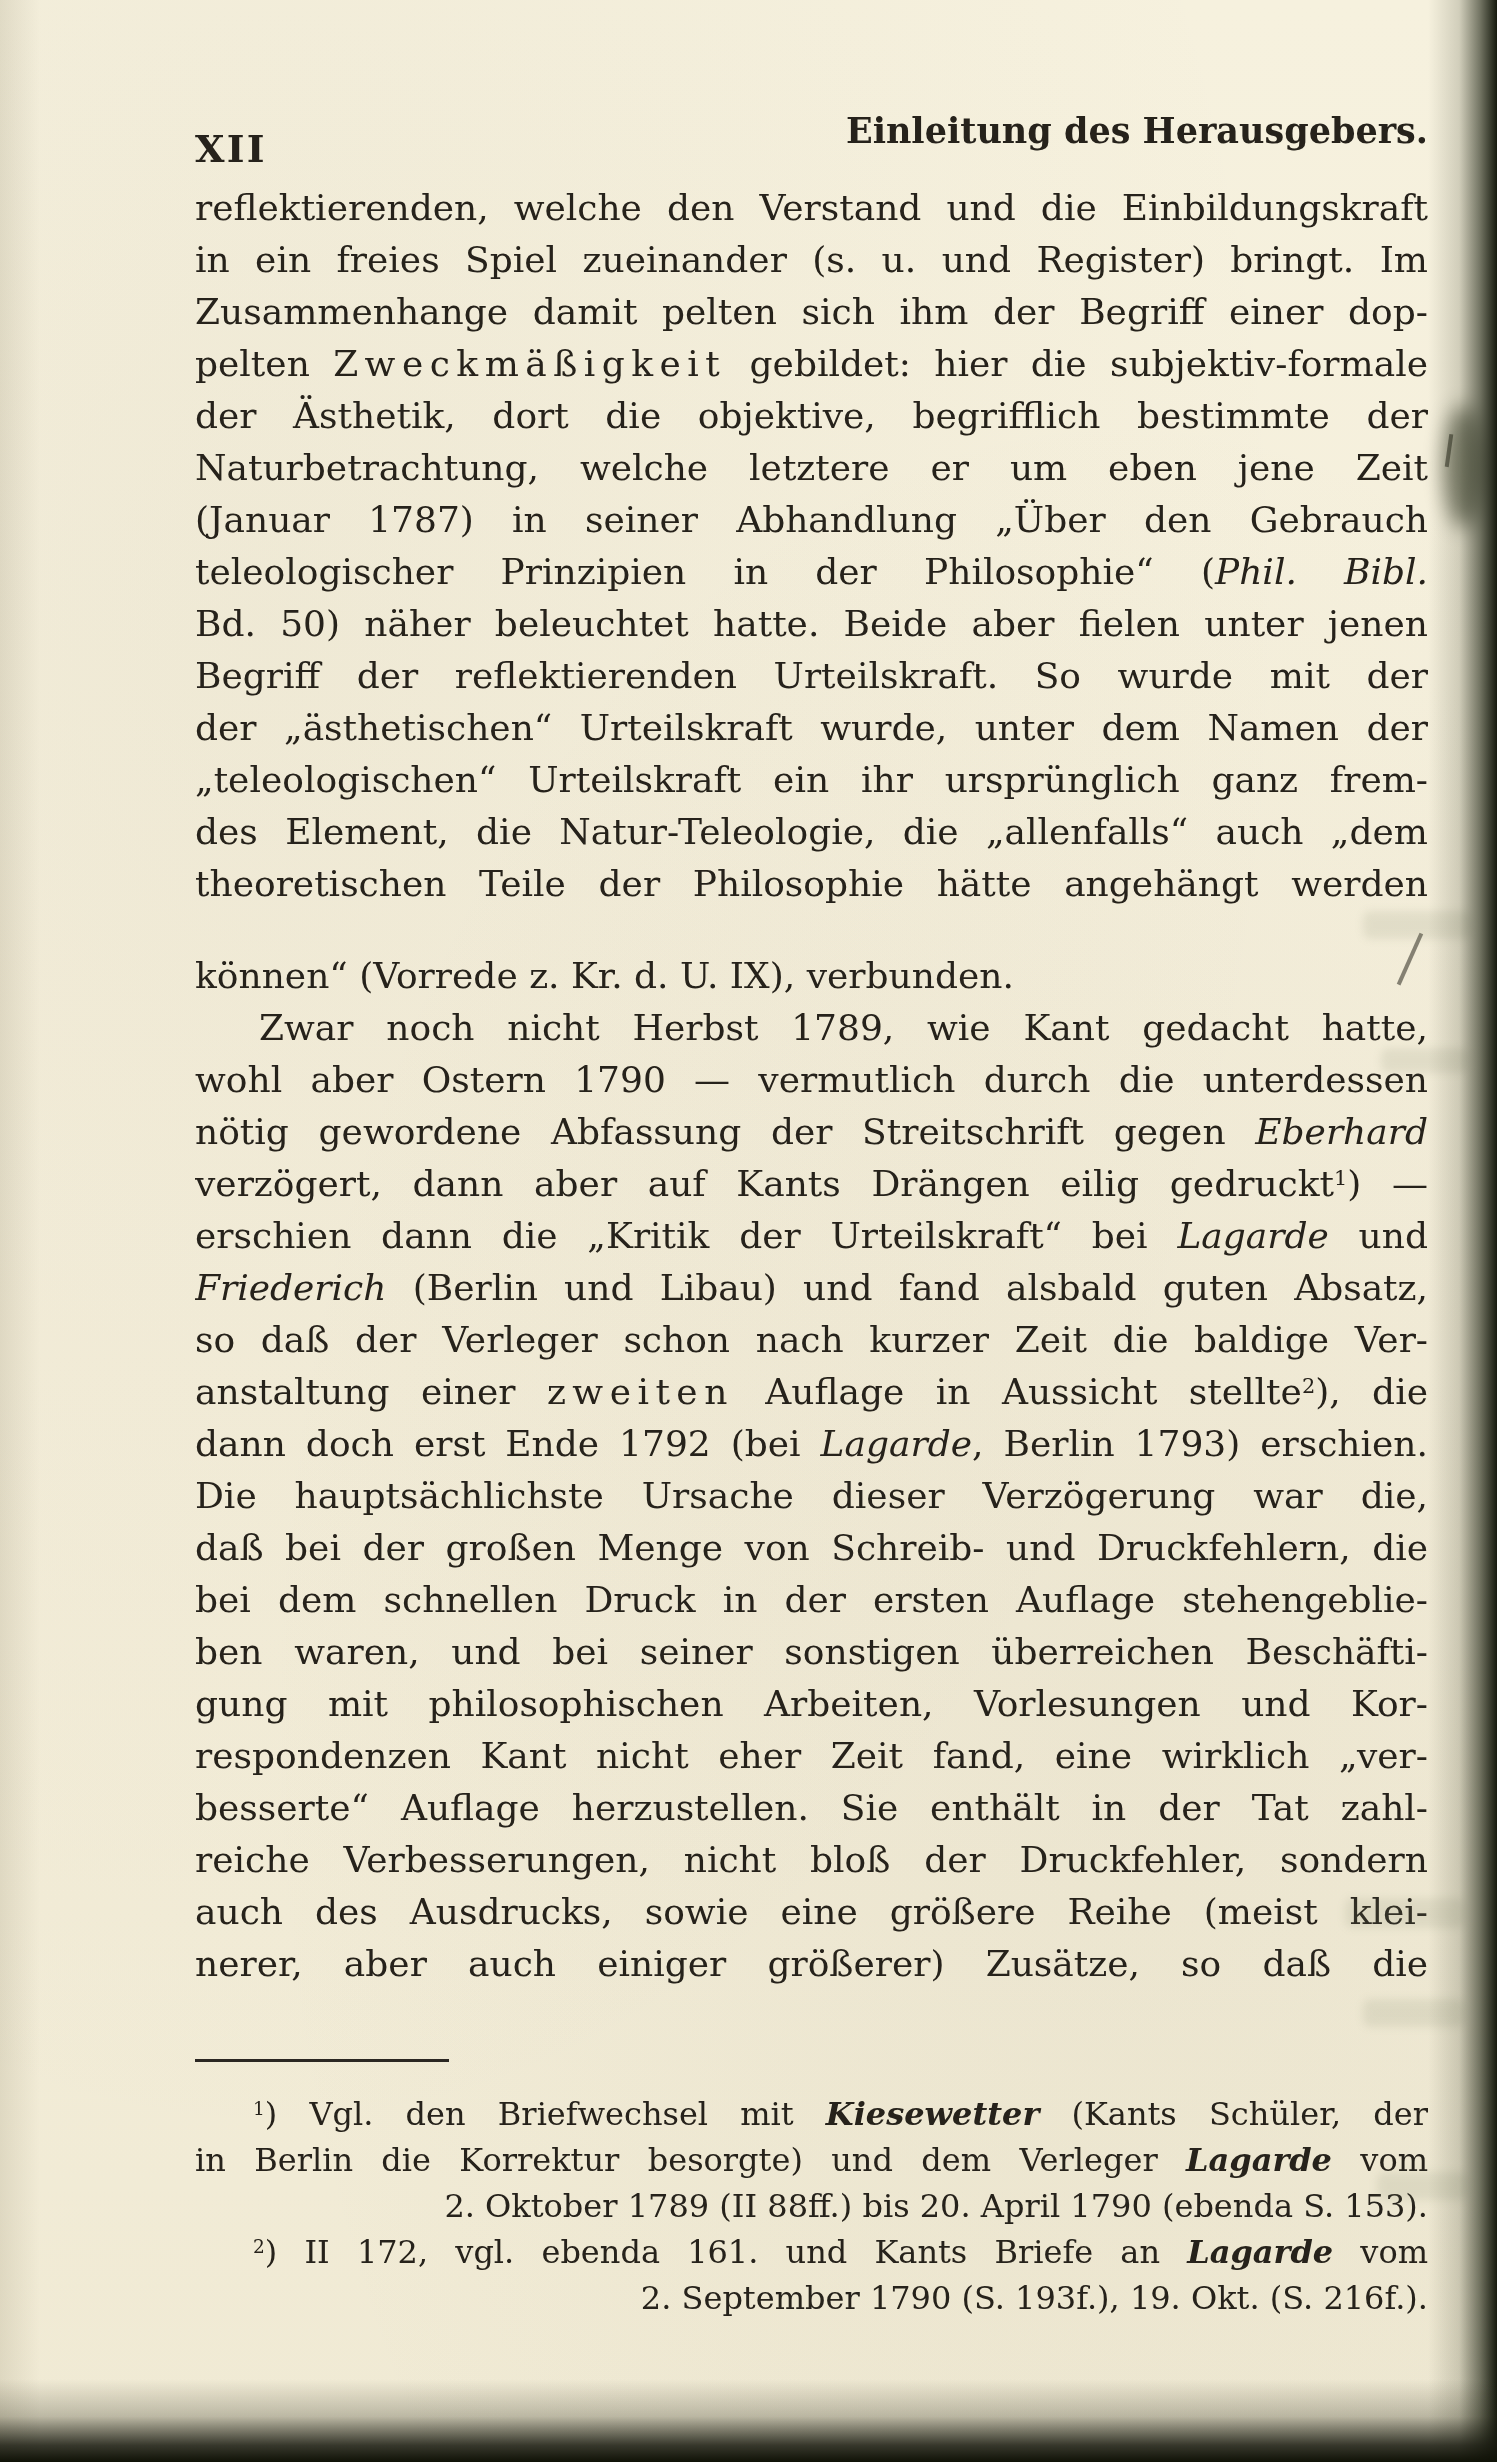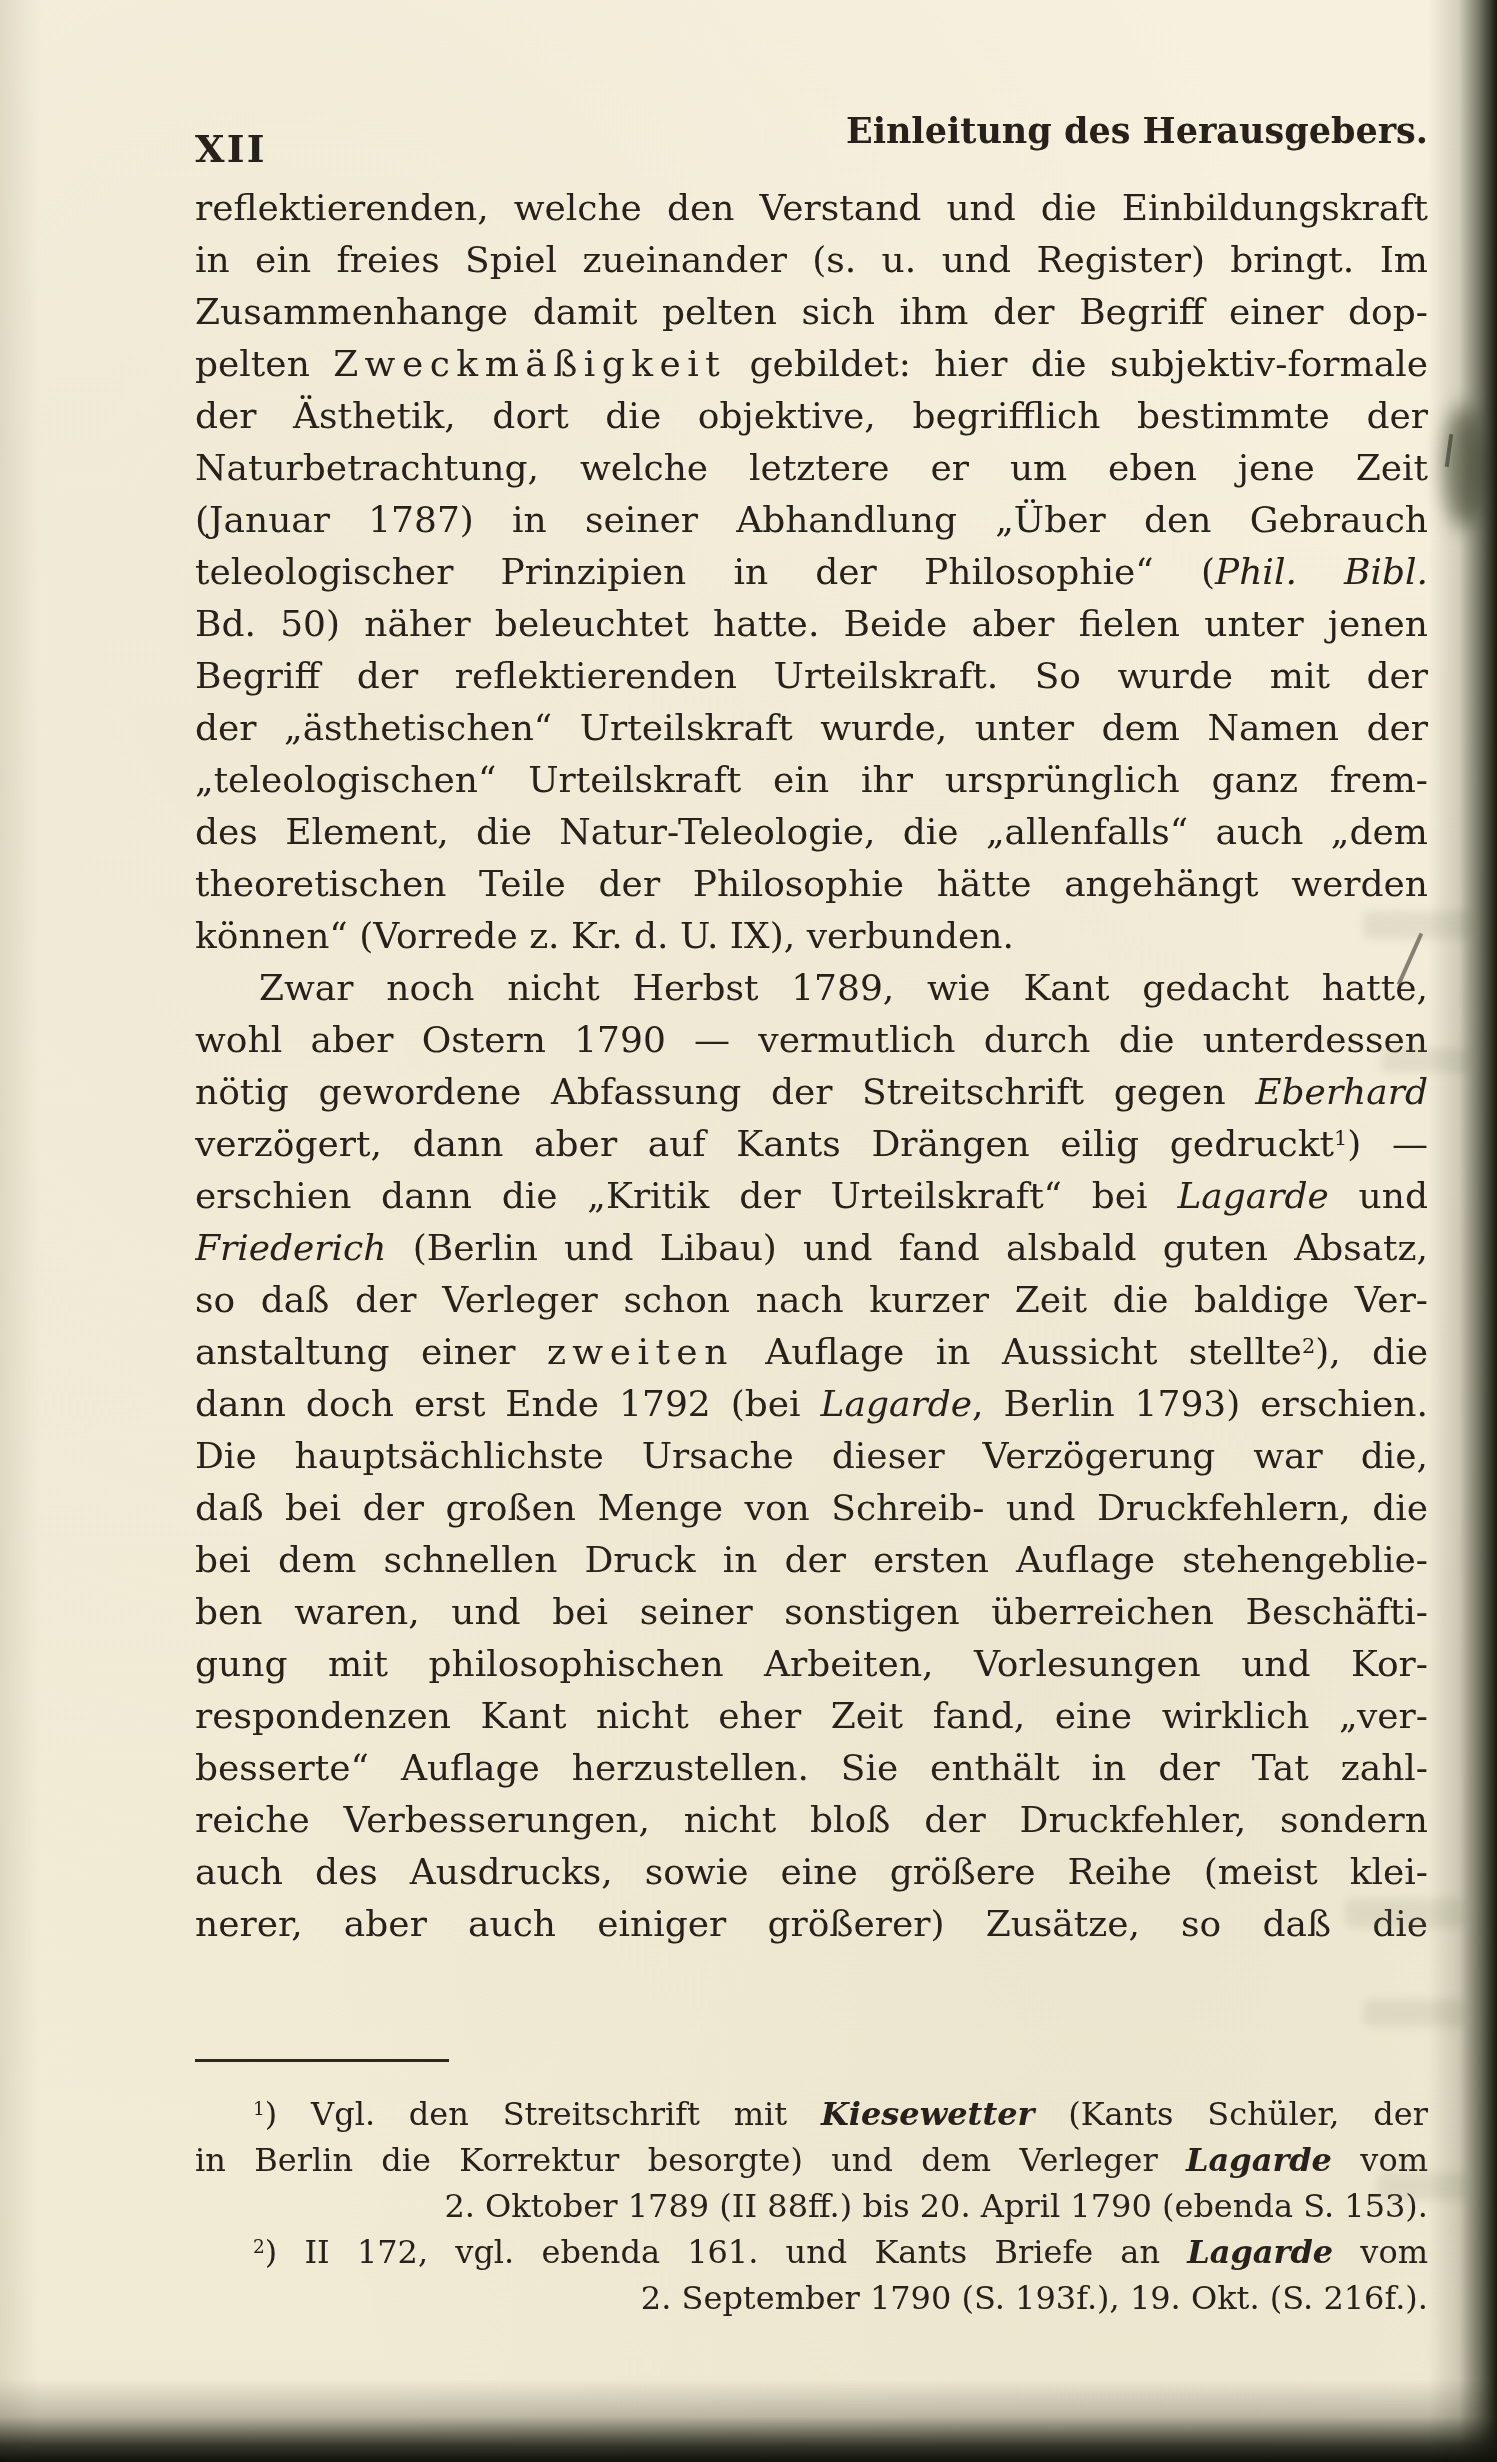--- a/index.html
+++ b/index.html
@@ -58,21 +58,21 @@
     font-size: 36px;
     overflow: hidden;
     text-align: justify;
   }
   .line.j::after {
     content: "";
     display: inline-block;
     width: 100%;
     height: 0;
   }
-  .line.noj { text-align: left; }
+  .line.noj { text-align: left; margin-top: 40px; }
   .line.ind { text-indent: 64px; }
   .it  { font-style: italic; }
   .bit { font-style: italic; font-weight: bold; }
   .sup { font-size: 0.58em; vertical-align: 0.55em; line-height: 0; }
   .spaced { letter-spacing: 0.18em; }
   
   .fn-rule {
     position: absolute;
     top: 2059px;
     left: 195px;
@@ -206,21 +206,21 @@
       <div class="line j"><span>respondenzen Kant nicht eher Zeit fand, eine wirklich „ver-</span></div>
       <div class="line j"><span>besserte“ Auflage herzustellen. Sie enthält in der Tat zahl-</span></div>
       <div class="line j"><span>reiche Verbesserungen, nicht bloß der Druckfehler, sondern</span></div>
       <div class="line j"><span>auch des Ausdrucks, sowie eine größere Reihe (meist klei-</span></div>
       <div class="line j"><span>nerer, aber auch einiger größerer) Zusätze, so daß die</span></div>
     </div>
 
   <div class="fn-rule"></div>
 
   <div class="footnotes">
-      <div class="fline j ind"><span class="sup">1</span><span>) Vgl. den Streitschrift mit </span><span class="bit">Kiesewetter</span><span> (Kants Schüler, der</span></div>
+      <div class="fline j ind"><span class="sup">1</span><span>) Vgl. den Briefwechsel mit </span><span class="bit">Kiesewetter</span><span> (Kants Schüler, der</span></div>
       <div class="fline j"><span>in Berlin die Korrektur besorgte) und dem Verleger </span><span class="bit">Lagarde</span><span> vom</span></div>
       <div class="fline noj"><span>2. Oktober 1789 (II 88ff.) bis 20. April 1790 (ebenda S. 153).</span></div>
       <div class="fline j ind"><span class="sup">2</span><span>) II 172, vgl. ebenda 161. und Kants Briefe an </span><span class="bit">Lagarde</span><span> vom</span></div>
       <div class="fline noj"><span>2. September 1790 (S. 193f.), 19. Okt. (S. 216f.).</span></div>
     </div>
 
   <div class="mark m1"></div>
   <div class="mark m2"></div>
 
   <div class="smudge s1"></div>

